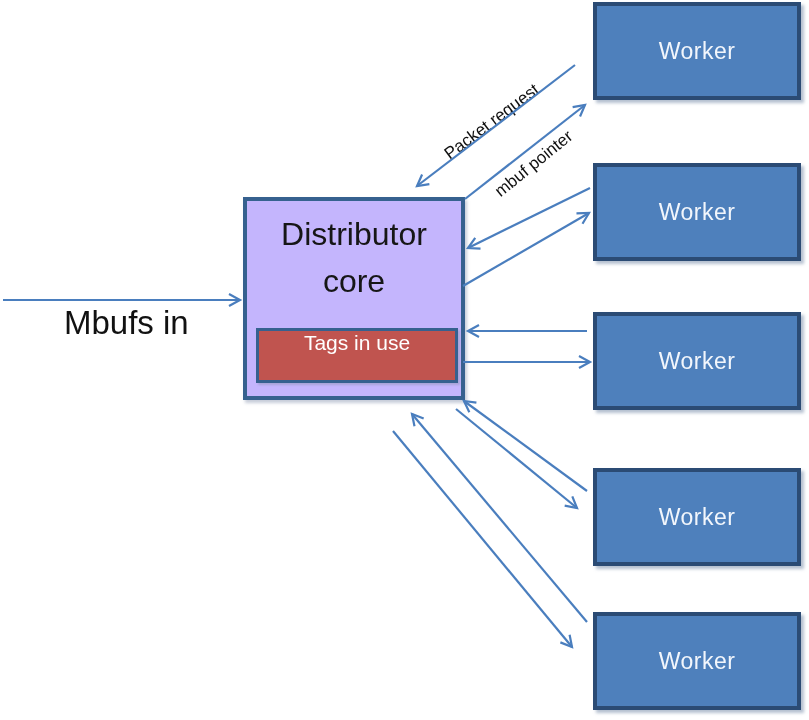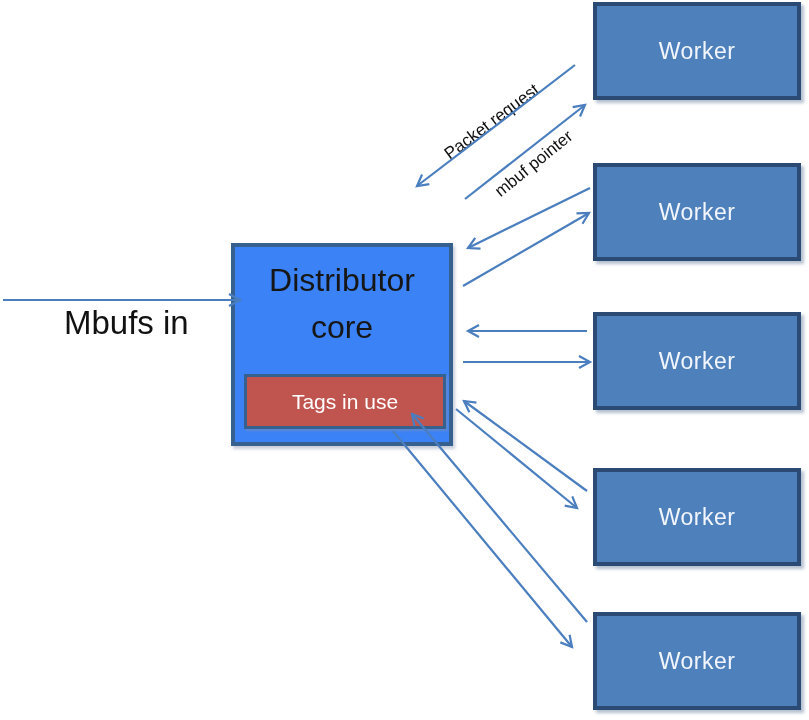--- a/index.html
+++ b/index.html
@@ -38,48 +38,47 @@
     z-index: 2;
   }
   .worker span {
     color: #f2f6fc;
     font-size: 23px;
     letter-spacing: 0.5px;
   }
   
   #distributor {
     position: absolute;
-    left: 231px;
+    left: 243px;
     top: 197px;
     width: 214px;
     height: 195px;
-    background: #3b82f6;
+    background: #c4b5fd;
     border: 4px solid #36618f;
     box-shadow: 2px 3px 3px rgba(130,145,170,0.45);
     z-index: 2;
-    margin-top: 46px;
   }
   #distributor-title {
     margin-top: 10px;
     text-align: center;
     font-size: 32px;
     line-height: 47px;
     color: #161616;
   }
   #tags-box {
     position: absolute;
     left: 9px;
     top: 127px;
     width: 196px;
     height: 49px;
     background: #c0544f;
     border: 3px solid #36618f;
     box-shadow: 2px 2px 2px rgba(130,145,170,0.45);
     display: flex;
-    align-items: center;
+    align-items: flex-start;
     justify-content: center;
   }
   #tags-box span {
     color: #ffffff;
     font-size: 21px;
   }
   
   #mbufs-label {
     position: absolute;
     left: 28px;

